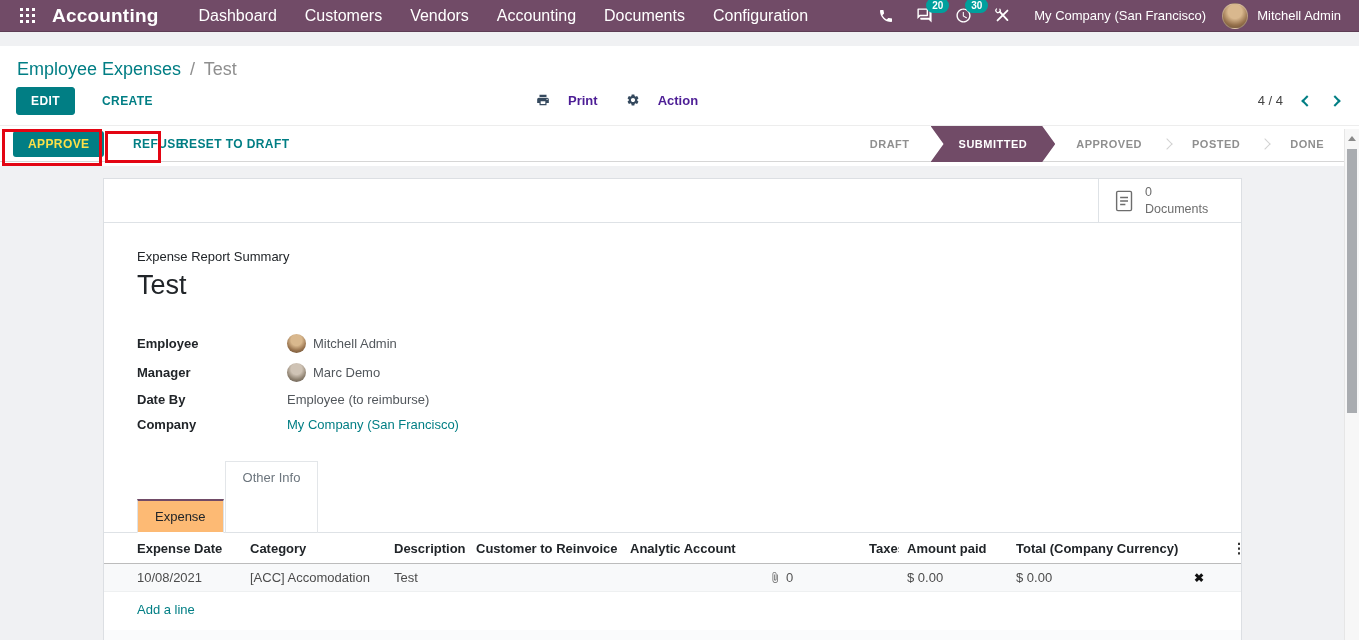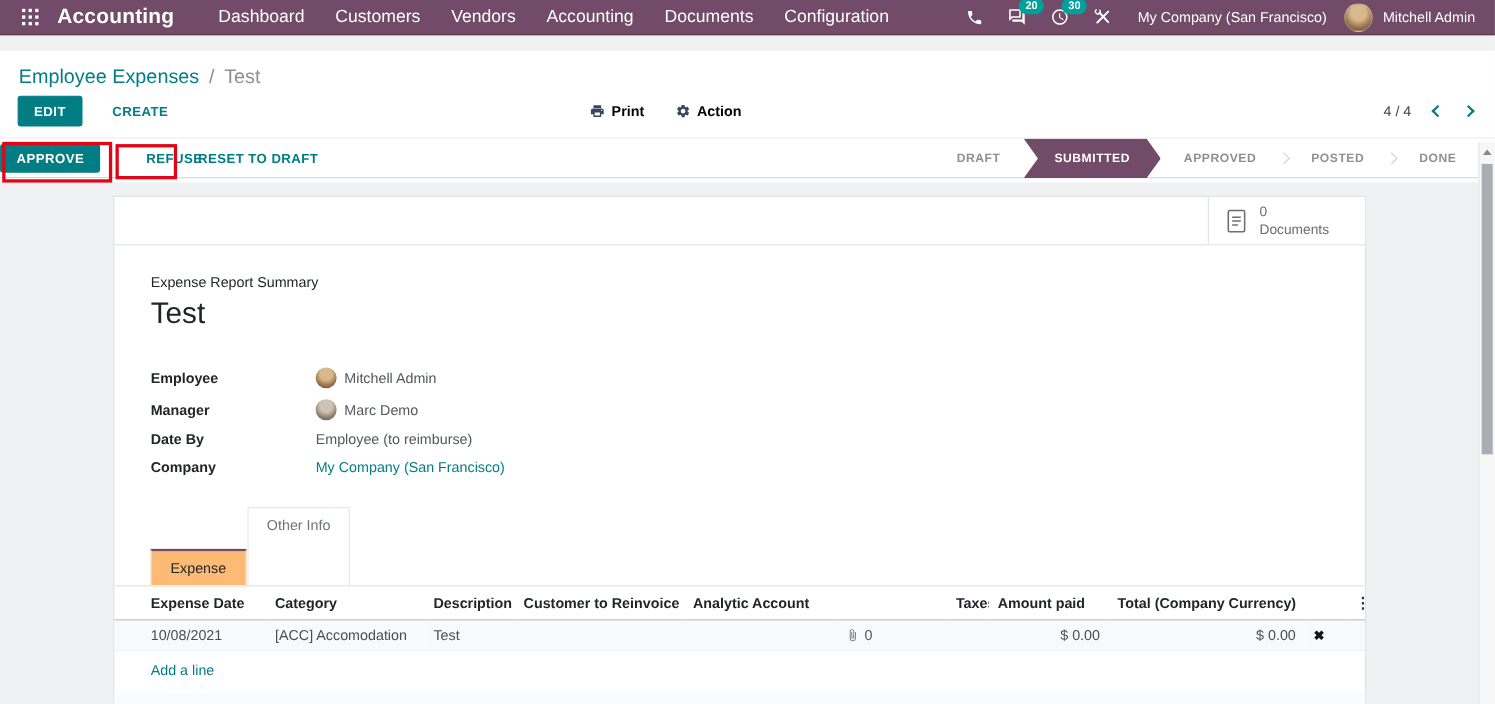--- a/index.html
+++ b/index.html
@@ -30,28 +30,28 @@
   .breadcrumb { padding:13px 0 0 17px; font-size:18px; }
   .bc-parent { color:#017e84; cursor:pointer; }
   .bc-sep { color:#8f8f8f; padding:0 4px; }
   .bc-current { color:#8f8f8f; }
   .control-row { position:relative; height:45px; }
   .btn-edit { position:absolute; left:16px; top:7px; background:#017e84; color:#fff; border:1px solid #017e84;
               font-size:12px; font-weight:700; padding:6px 14px; border-radius:3px; letter-spacing:.4px; cursor:pointer; }
   .btn-create { position:absolute; left:92px; top:7px; background:none; border:none; color:#017e84;
                 font-size:12px; font-weight:700; padding:7px 10px; letter-spacing:.4px; cursor:pointer; }
   .center-actions { position:absolute; left:536px; top:13px; display:flex; gap:28px; }
-  .mini-action { display:flex; align-items:center; gap:6px; font-size:13px; font-weight:700; color:#000000; cursor:pointer; }
+  .mini-action { display:flex; gap:18px; font-size:13px; font-weight:700; color:#4c1d95; cursor:pointer; }
   .pager { position:absolute; right:20px; top:13px; display:flex; align-items:center; gap:20px; font-size:13px; color:#444; }
   .pg-prev { width:8px; height:8px; border-left:2px solid #017e84; border-bottom:2px solid #017e84; transform:rotate(45deg); cursor:pointer; }
   .pg-next { width:8px; height:8px; border-right:2px solid #017e84; border-top:2px solid #017e84; transform:rotate(45deg); cursor:pointer; }
 
   
   .action-bar { position:relative; height:37px; background:#fff; border-top:1px solid #ededed; border-bottom:1px solid #d6d6d6; }
-  .btn-approve { position:absolute; left:0; top:5px; background:#017e84; color:#ffffff; border:none; border-radius:3px;
+  .btn-approve { position:absolute; left:13px; top:5px; background:#017e84; color:#fde047; border:none; border-radius:3px;
                  font-size:12px; font-weight:700; padding:6px 15px; letter-spacing:.4px; cursor:pointer; }
   .btn-refuse { position:absolute; left:112px; top:5px; background:#fff; color:#017e84; border:none;
                 font-size:12px; font-weight:700; padding:6px 6px; letter-spacing:.4px; cursor:pointer;margin-left:15px; }
   .btn-reset { position:absolute; left:172px; top:5px; background:none; color:#017e84; border:none;
                font-size:12px; font-weight:700; padding:6px 8px; letter-spacing:.4px; cursor:pointer; }
   .statusbar { position:absolute; right:15px; top:0; height:36px; display:flex; align-items:stretch;justify-content:space-between; }
   .status { display:flex; align-items:center; padding:0 20px; font-size:11px; font-weight:700; color:#8f8f8f;
             letter-spacing:.5px; cursor:pointer; }
   .status.active { background:#714B67; color:#fff; padding:0 28px; margin:0 1px;
             clip-path:polygon(0 0, calc(100% - 13px) 0, 100% 50%, calc(100% - 13px) 100%, 0 100%, 13px 50%); }
@@ -84,21 +84,21 @@
   .tab-strip { display:flex; margin-top:29px; padding-left:33px; border-bottom:1px solid #dee2e6; }
   .tab { padding:8px 17px; font-size:13px; cursor:pointer; margin-bottom:-1px; }
   .tab.active { background:#fdba74; border:1px solid #dee2e6; border-top:2px solid #714B67; border-bottom:1px solid #fff; color:#212529;margin-top:38px; }
   .tab.inactive { border:1px solid #e3e6e9; border-bottom:none; color:#6c757d; margin-left:1px; }
 
   
   table.lines { width:100%; border-collapse:collapse; table-layout:fixed; font-size:13px; }
   .lines th { text-align:left; font-weight:700; color:#212529; padding:7px 8px; border-bottom:1px solid #bcbcbc; white-space:nowrap; overflow:hidden; }
   .lines td { padding:6px 8px; color:#4c4c4c; white-space:nowrap; overflow:hidden; }
   .lines .first { padding-left:33px; }
-  .num { text-align:right; }
+  .num { }
   .data-row { background:#f8f9fa; border-bottom:1px solid #eef0f1;margin-top:44px; }
   .clip-cell { display:flex; align-items:center; gap:5px; color:#555; }
   .del-x { font-weight:700; color:#111; font-size:12px; cursor:pointer; }
   .opt-dots { font-size:14px; font-weight:700; color:#333; cursor:pointer; }
   .add-line { color:#017e84; font-size:13px; padding:10px 8px 10px 33px; cursor:pointer; display:inline-block; }
   .stripe { height:26px; background:#fafbfc; margin-top:3px; }
 
   
   .scrollbar { position:absolute; left:1344px; top:129px; width:15px; height:511px; background:#f7f7f7; border-left:1px solid #e6e6e6; z-index:15; }
   .sb-up { position:absolute; top:7px; left:3px; width:0; height:0; border-left:4px solid transparent; border-right:4px solid transparent; border-bottom:5px solid #8a8a8a; }

